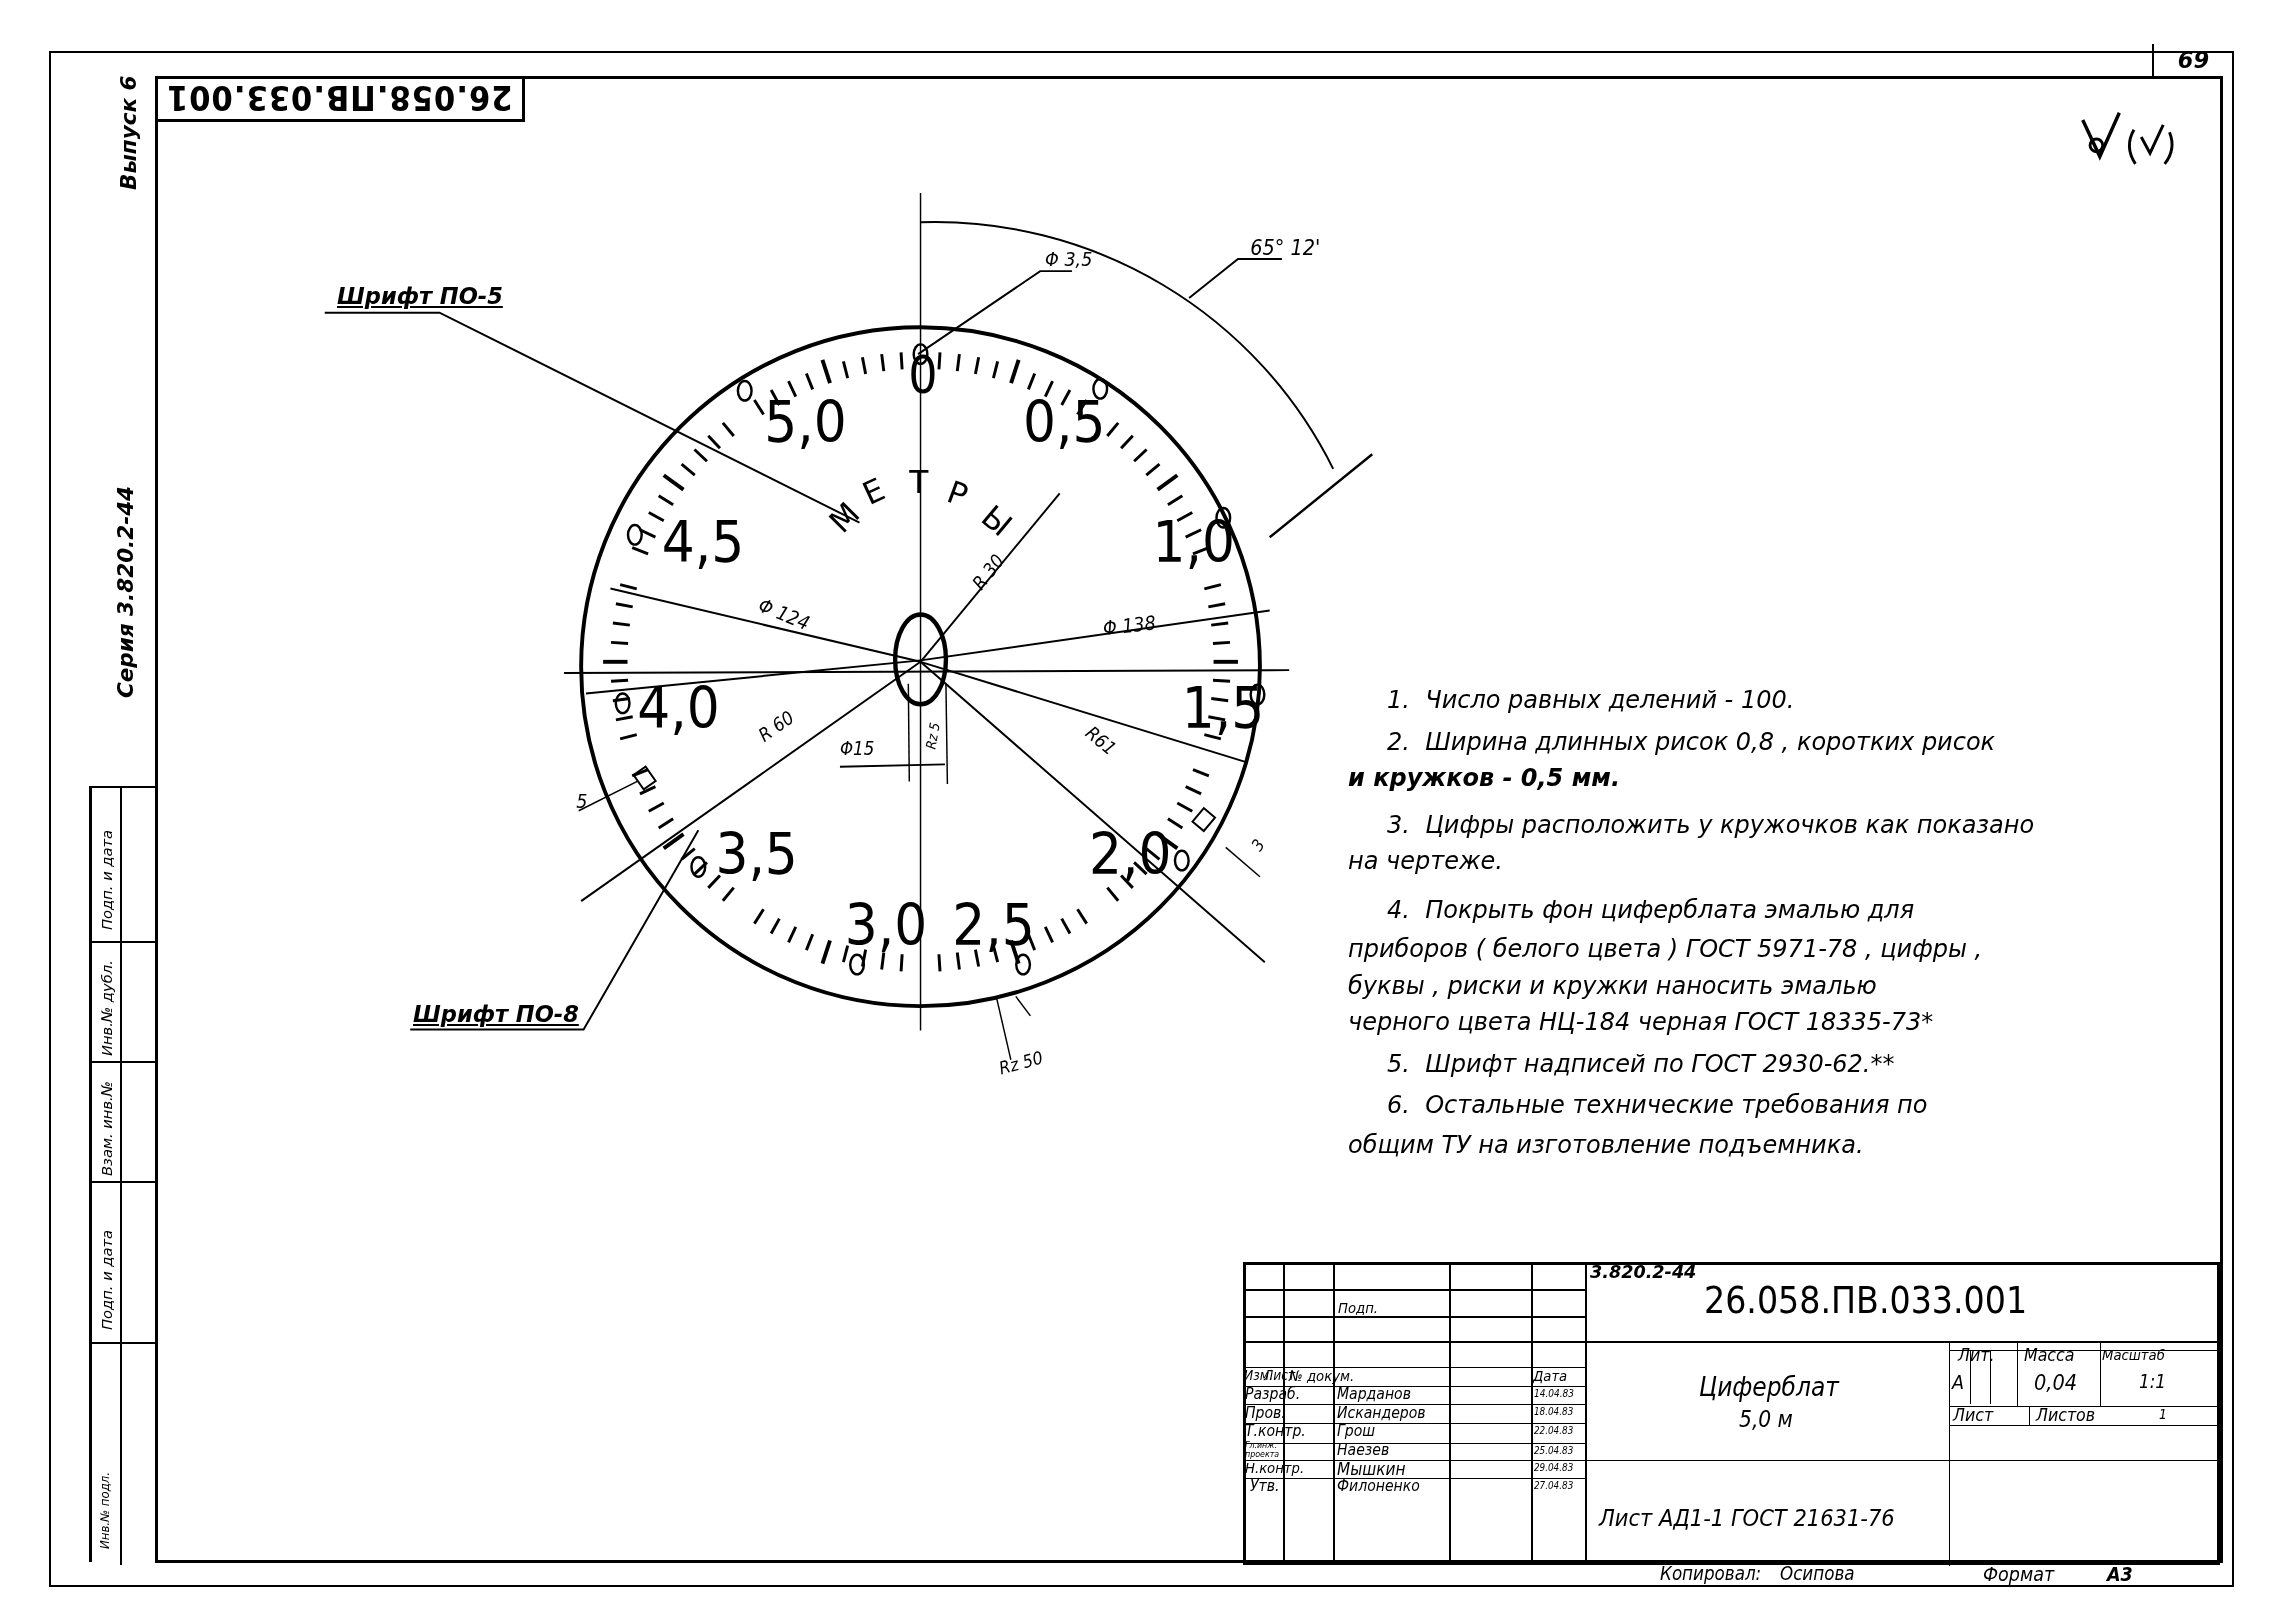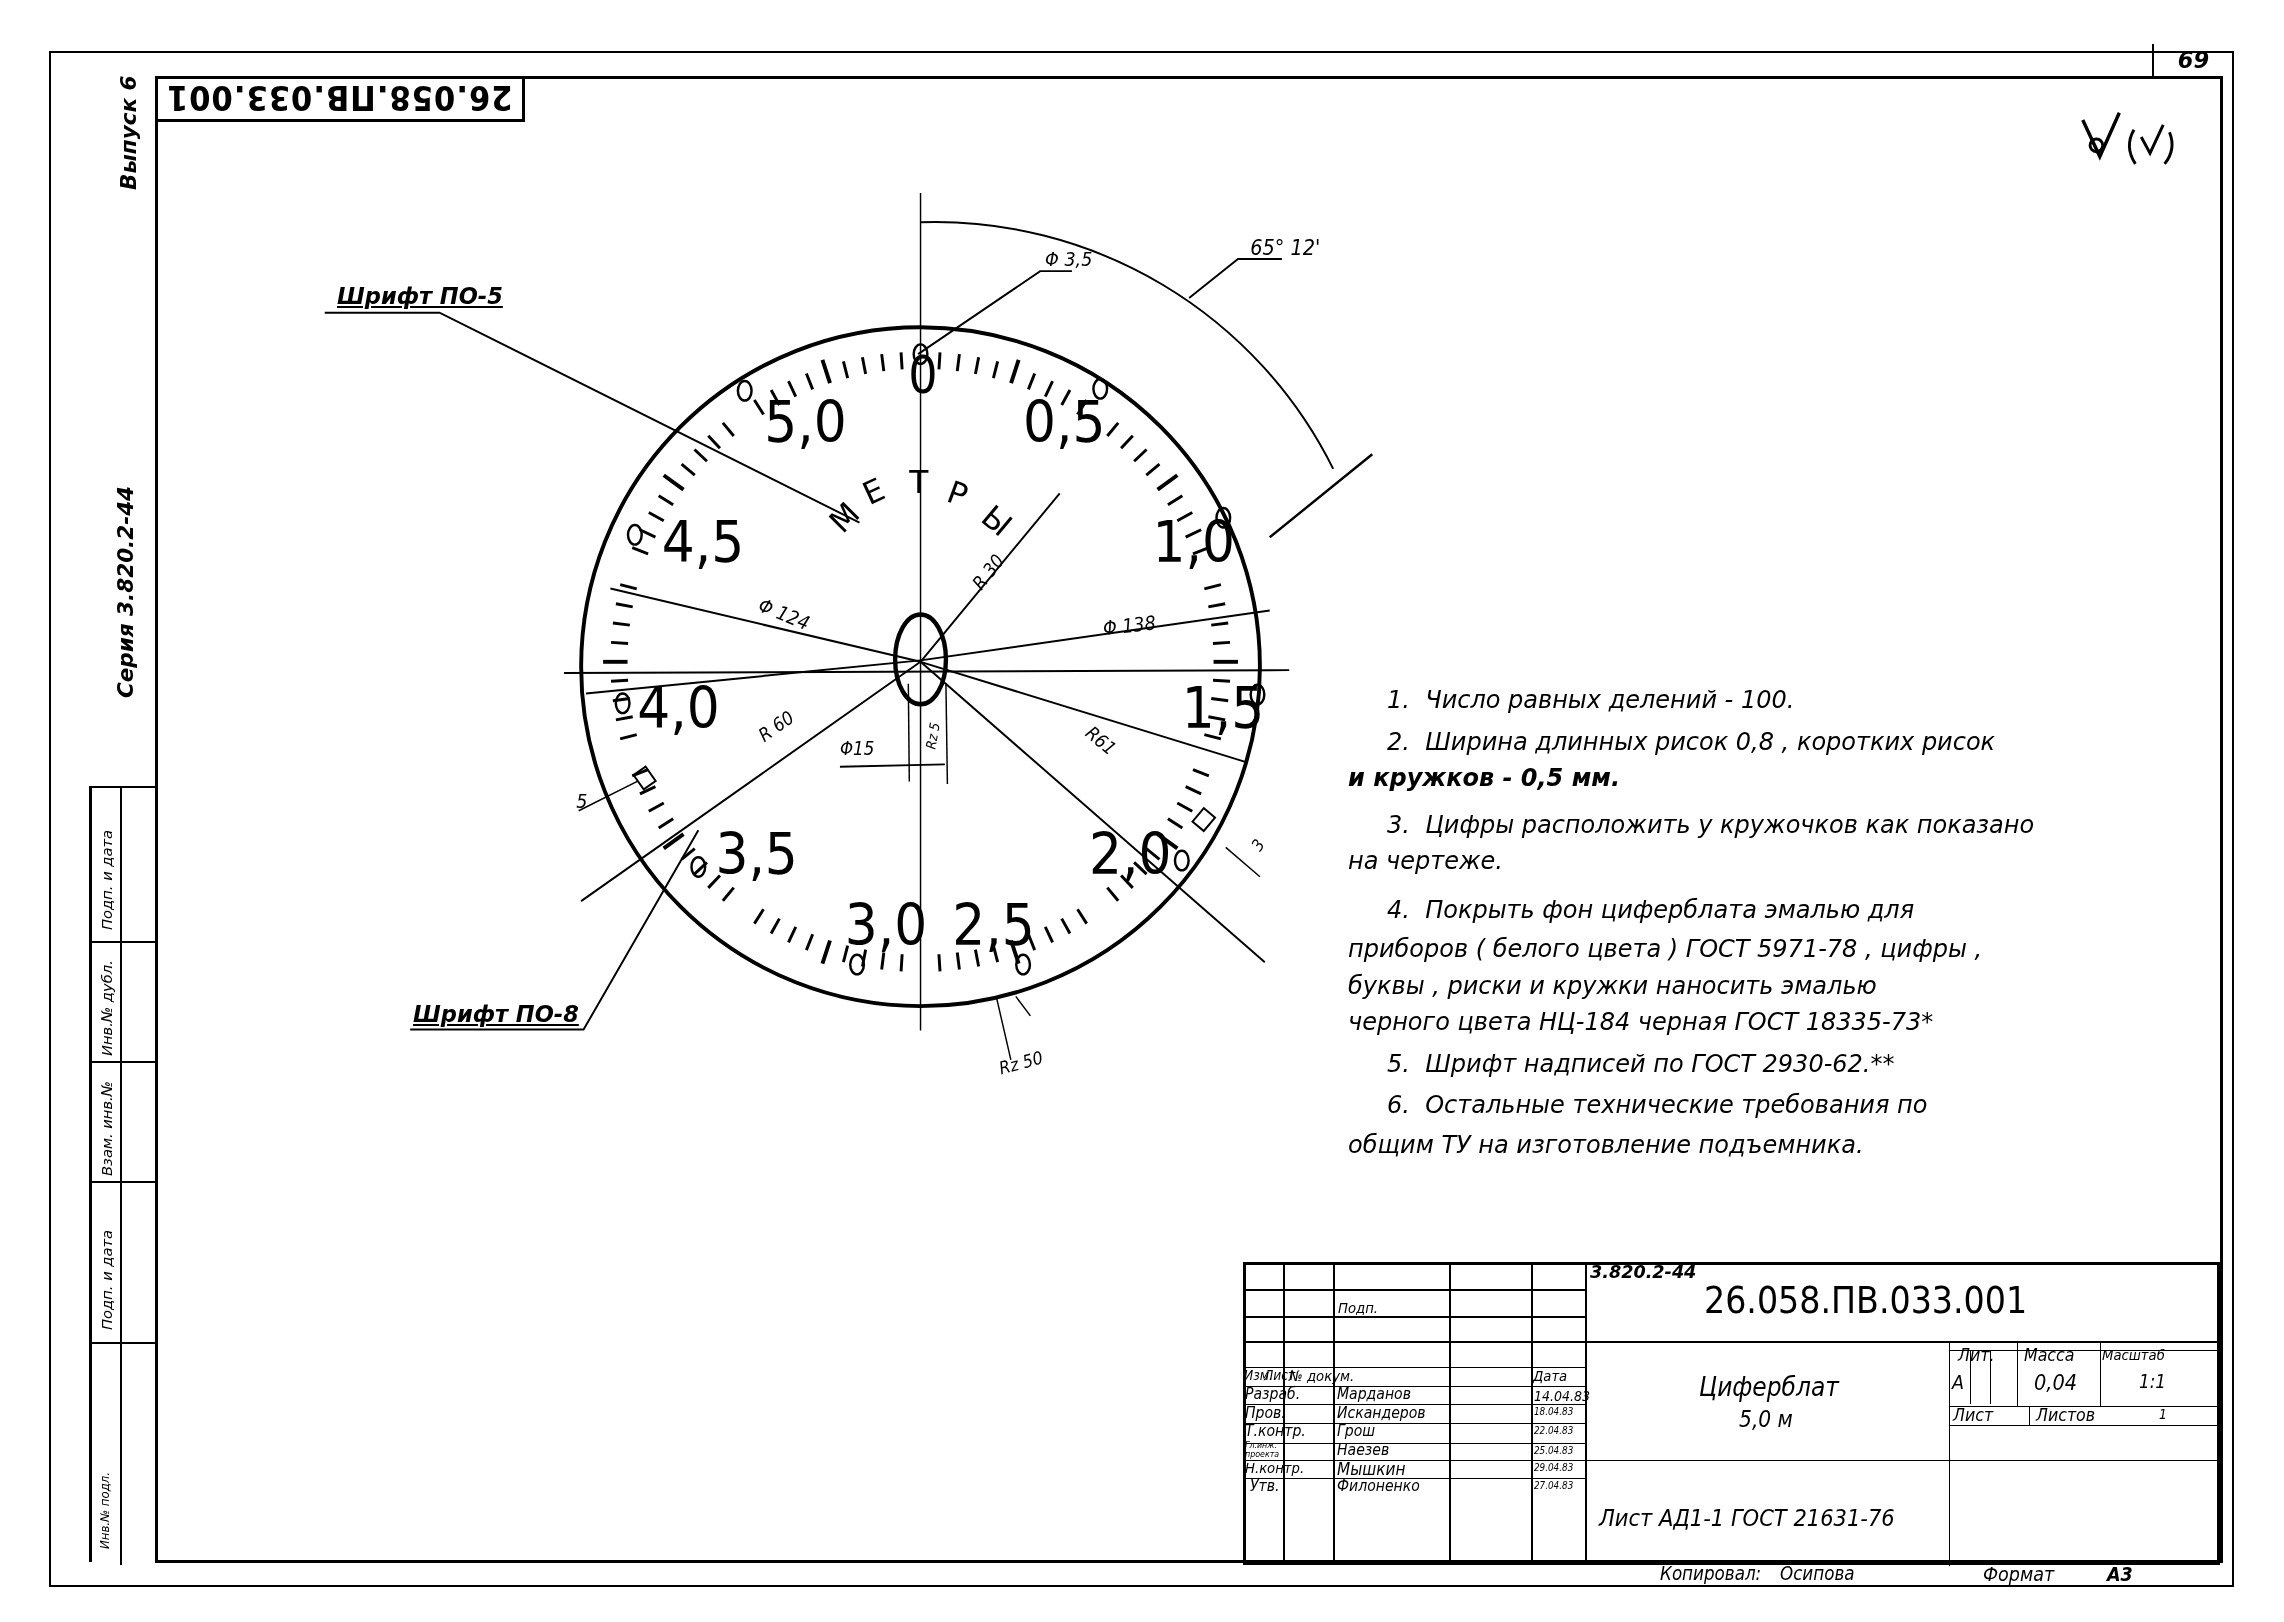--- a/index.html
+++ b/index.html
@@ -333,21 +333,21 @@
 
 <div class="tb-txt" style="left:1244px;top:1367px;font-size:13.7px;">Изм.</div>
 <div class="tb-txt" style="left:1264px;top:1367px;font-size:13.7px;">Лист</div>
 <div class="tb-txt" style="left:1289px;top:1367px;font-size:14.7px;">№ докум.</div>
 <div class="tb-txt" style="left:1338px;top:1299px;font-size:14.7px;">Подп.</div>
 <div class="tb-txt" style="left:1533px;top:1367px;font-size:14.7px;">Дата</div>
 
 <div>
   <div class="tb-txt" style="left:1245px;top:1385px;font-size:15.6px;">Разраб.</div>
   <div class="tb-txt" style="left:1337px;top:1385px;font-size:15.6px;">Марданов</div>
-  <div class="tb-txt" style="left:1534px;top:1388px;font-size:14px;">14.04.83</div>
+  <div class="tb-txt" style="left:1534px;top:1388px;font-size:10px;">14.04.83</div>
 
   <div class="tb-txt" style="left:1245px;top:1404px;font-size:15.6px;">Пров.</div>
   <div class="tb-txt" style="left:1337px;top:1404px;font-size:15.6px;">Искандеров</div>
   <div class="tb-txt" style="left:1534px;top:1406px;font-size:9.8px;">18.04.83</div>
 
   <div class="tb-txt" style="left:1245px;top:1422px;font-size:15.6px;">Т.контр.</div>
   <div class="tb-txt" style="left:1337px;top:1422px;font-size:15.6px;">Грош</div>
   <div class="tb-txt" style="left:1534px;top:1425px;font-size:9.8px;">22.04.83</div>
 
   <div class="tb-txt" style="left:1245px;top:1441px;font-size:8.8px;width:34px;white-space:normal;line-height:8.8px;">Гл.инж. проекта</div>

